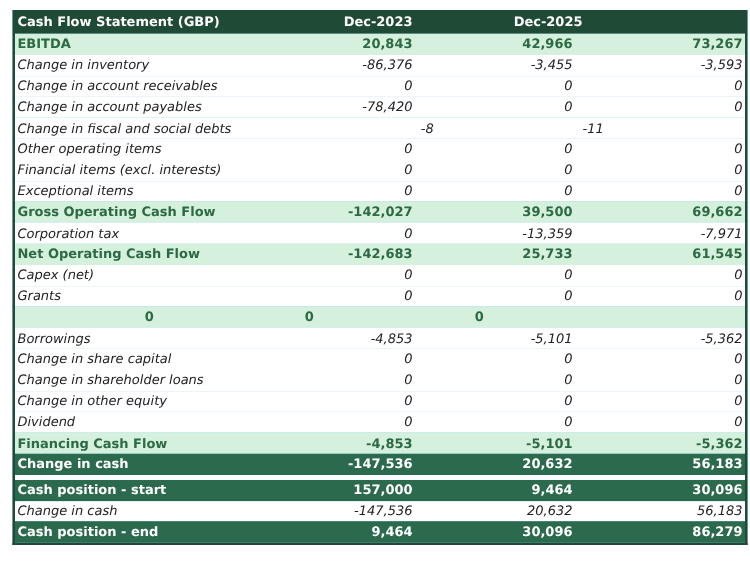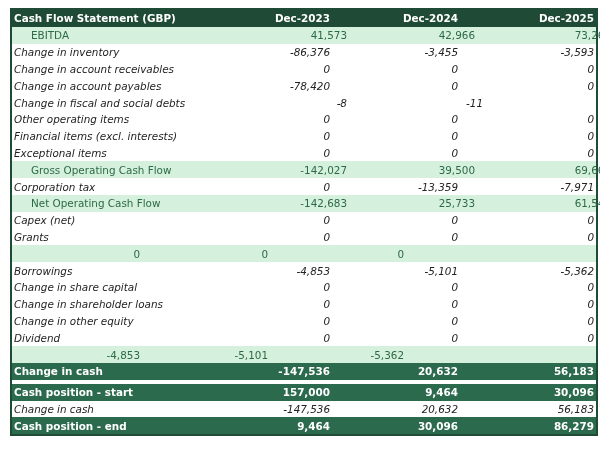--- a/index.html
+++ b/index.html
@@ -10,39 +10,38 @@
     border: 2px solid #1f4a35; border-top: none; box-sizing: border-box;
     background: #7dd3fc;
   }
   .row { display: flex; height: 16.8px; align-items: center; font-size: 10.4px; color: #222; box-sizing: border-box; }
   .row .label { flex: 0 0 205px; padding-left: 2px; white-space: nowrap; overflow: hidden; }
   .row .v { text-align: right; white-space: nowrap; }
   .row .v1 { flex: 0 0 111px; }
   .row .v2 { flex: 0 0 128px; }
   .row .v3 { flex: 0 0 136px; padding-right: 1px; }
   .row.header { background: #1f4a35; color: #ffffff; font-weight: bold; height: 19px; }
-  .row.sub { background: #d5f0dc; color: #2c6a46; font-weight: normal; padding-left: 17px; }
+  .row.sub { background: #d5f0dc; color: #2c6a46; font-weight: bold; }
   .row.dark { background: #2c6a4e; color: #ffffff; font-weight: bold; }
   .row.normal { background: #ffffff; font-style: italic; }
   .spacer { height: 4px; background: #ffffff; }
 </style>
 </head>
 <body>
 
 <div class="table-wrap">
   <div class="row header">
     <span class="label">Cash Flow Statement (GBP)</span>
     <span class="v v1">Dec-2023</span>
-    <span class="v v2">Dec-2024</span>
     <span class="v v3">Dec-2025</span>
   </div>
   <div id="main-rows">
       <div class="row sub">
         <span class="label">EBITDA</span>
-        <span class="v v1">41,573</span>
+        <span class="v v1">20,843</span>
         <span class="v v2">42,966</span>
         <span class="v v3">73,267</span>
       </div>
       <div class="row normal">
         <span class="label">Change in inventory</span>
         <span class="v v1">-86,376</span>
         <span class="v v2">-3,455</span>
         <span class="v v3">-3,593</span>
       </div>
       <div class="row normal">
@@ -139,20 +138,21 @@
         <span class="v v2">0</span>
         <span class="v v3">0</span>
       </div>
       <div class="row normal">
         <span class="label">Dividend</span>
         <span class="v v1">0</span>
         <span class="v v2">0</span>
         <span class="v v3">0</span>
       </div>
       <div class="row sub">
+        <span class="label">Financing Cash Flow</span>
         <span class="v v1">-4,853</span>
         <span class="v v2">-5,101</span>
         <span class="v v3">-5,362</span>
       </div>
       <div class="row dark">
         <span class="label">Change in cash</span>
         <span class="v v1">-147,536</span>
         <span class="v v2">20,632</span>
         <span class="v v3">56,183</span>
       </div>

